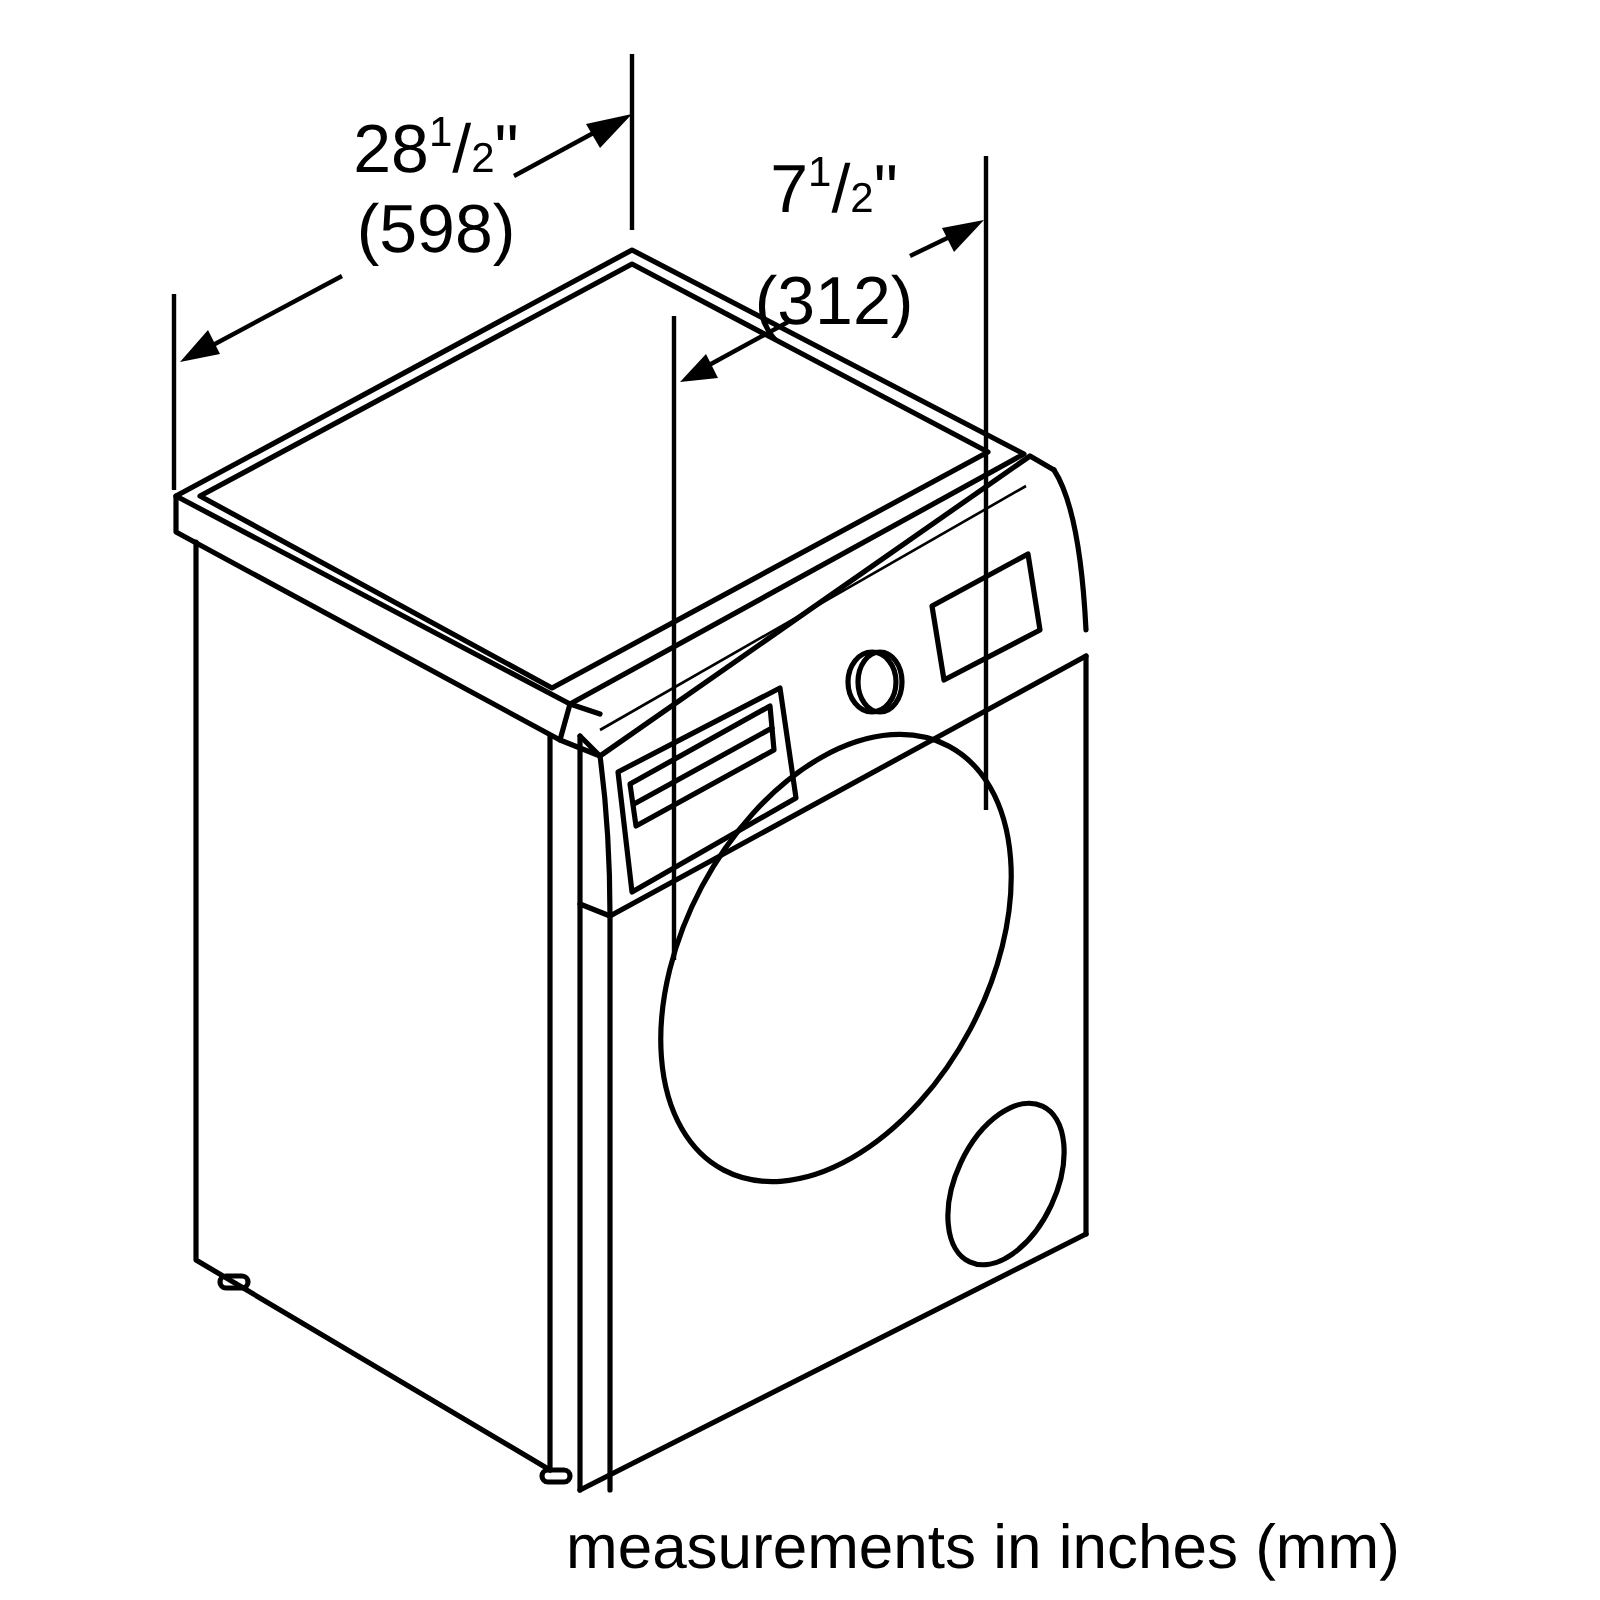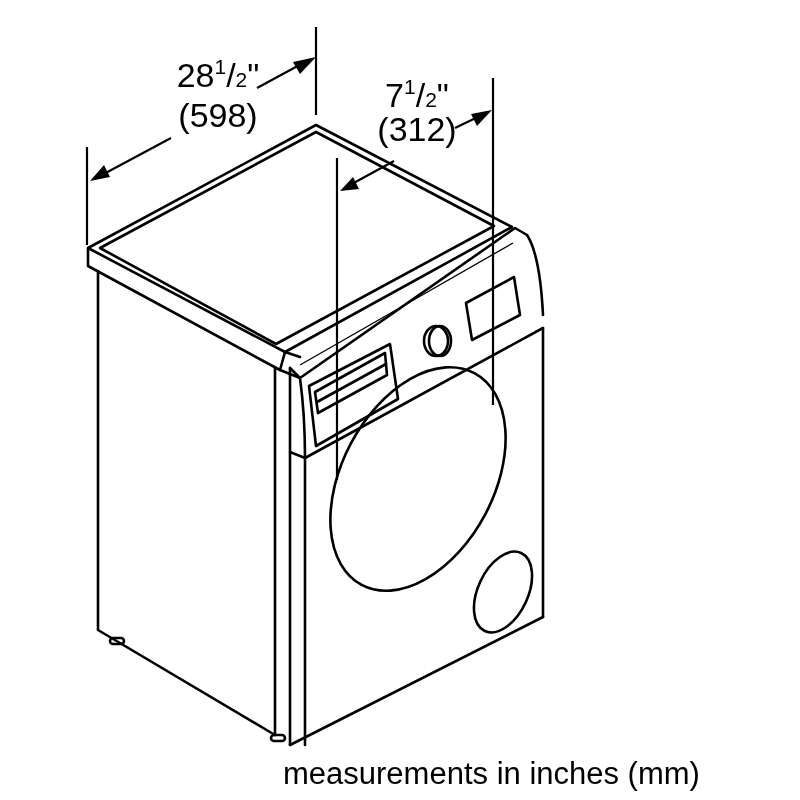--- a/index.html
+++ b/index.html
@@ -129,16 +129,16 @@
   <div>
     <span>28</span><sup>1</sup><span>/</span><span class="den">2</span><span>"</span>
   </div>
   <div style="margin-top:6px;">(598)</div>
 </div>
 
 <div class="label dim-label" style="left:362px; top:78px; width:110px;">
   <div>
     <span>7</span><sup>1</sup><span>/</span><span class="den">2</span><span>"</span>
   </div>
-  <div style="margin-top:0;">(312)</div>
+  <div style="margin-top:22px;">(312)</div>
 </div>
 
 <div class="label caption" style="left:283px; top:758px;">measurements in inches (mm)</div>
 
 </body></html>

